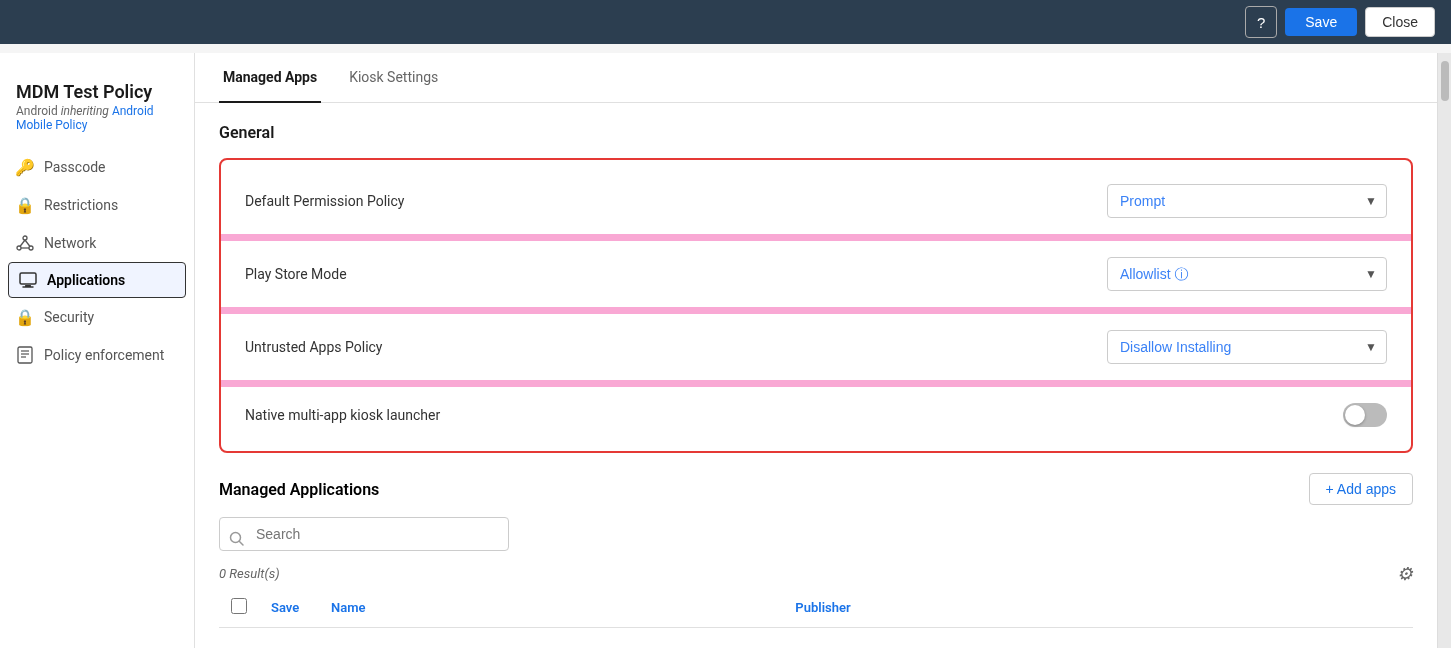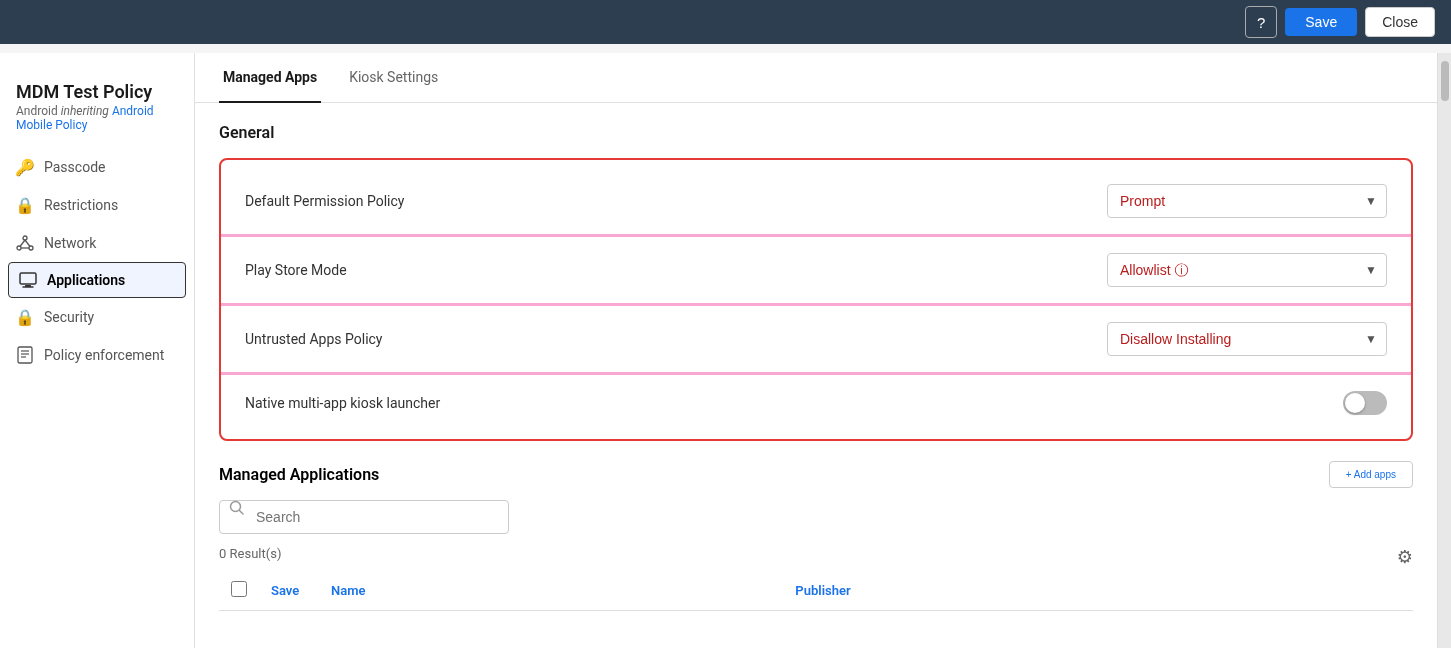--- a/index.html
+++ b/index.html
@@ -158,42 +158,42 @@
       border-radius: 8px;
       padding: 8px 0;
       margin-bottom: 20px;
     }
 
     .form-row {
       display: flex;
       align-items: center;
       justify-content: space-between;
       padding: 16px 24px;
-      border-bottom: 3px solid #f9a8d4;
+      border-bottom: 7px solid #f9a8d4;
     }
     .form-row:last-child { border-bottom: none; }
     .form-label {
       font-size: 14px;
       color: #333;
       font-weight: 400;
     }
 
     .form-select-wrap {
       position: relative;
       min-width: 280px;
     }
     .form-select {
       appearance: none;
       -webkit-appearance: none;
       width: 100%;
       padding: 8px 36px 8px 12px;
       border: 1px solid #ccc;
       border-radius: 4px;
       font-size: 14px;
-      color: #b91c1c;
+      color: #3b82f6;
       background: #fff;
       cursor: pointer;
     }
     .select-arrow {
       position: absolute;
       right: 10px;
       top: 50%;
       transform: translateY(-50%);
       pointer-events: none;
       color: #555;
@@ -237,54 +237,55 @@
     .section-subtitle {
       font-size: 16px;
       font-weight: 600;
       color: #000000;
     }
     .add-apps-btn {
       background: #fff;
       border: 1px solid #ccc;
       border-radius: 4px;
       padding: 7px 16px;
-      font-size: 10px;
+      font-size: 14px;
       cursor: pointer;
       color: #1a73e8;
       display: flex;
       align-items: center;
       gap: 4px;
     }
 
     .search-wrap {
       position: relative;
       display: flex;
-      align-items: flex-start;
+      align-items: flex-end;
     }
     .search-input {
       width: 290px;
       padding: 8px 12px 8px 36px;
       border: 1px solid #ccc;
       border-radius: 4px;
       font-size: 14px;
       color: #333;
     }
     .search-icon-wrap {
       position: absolute;
       left: 10px;
       color: #999;
       font-size: 16px;
       pointer-events: none;
     }
 
     .results-row {
       display: flex;
-      align-items: flex-start;
+      align-items: center;
       justify-content: space-between;
       margin: 12px 0 4px;
+      font-style: italic;
     }
     .results-text {
       font-size: 13px;
       color: #666;
     }
     .settings-icon {
       color: #666;
       cursor: pointer;
       font-size: 18px;
     }

